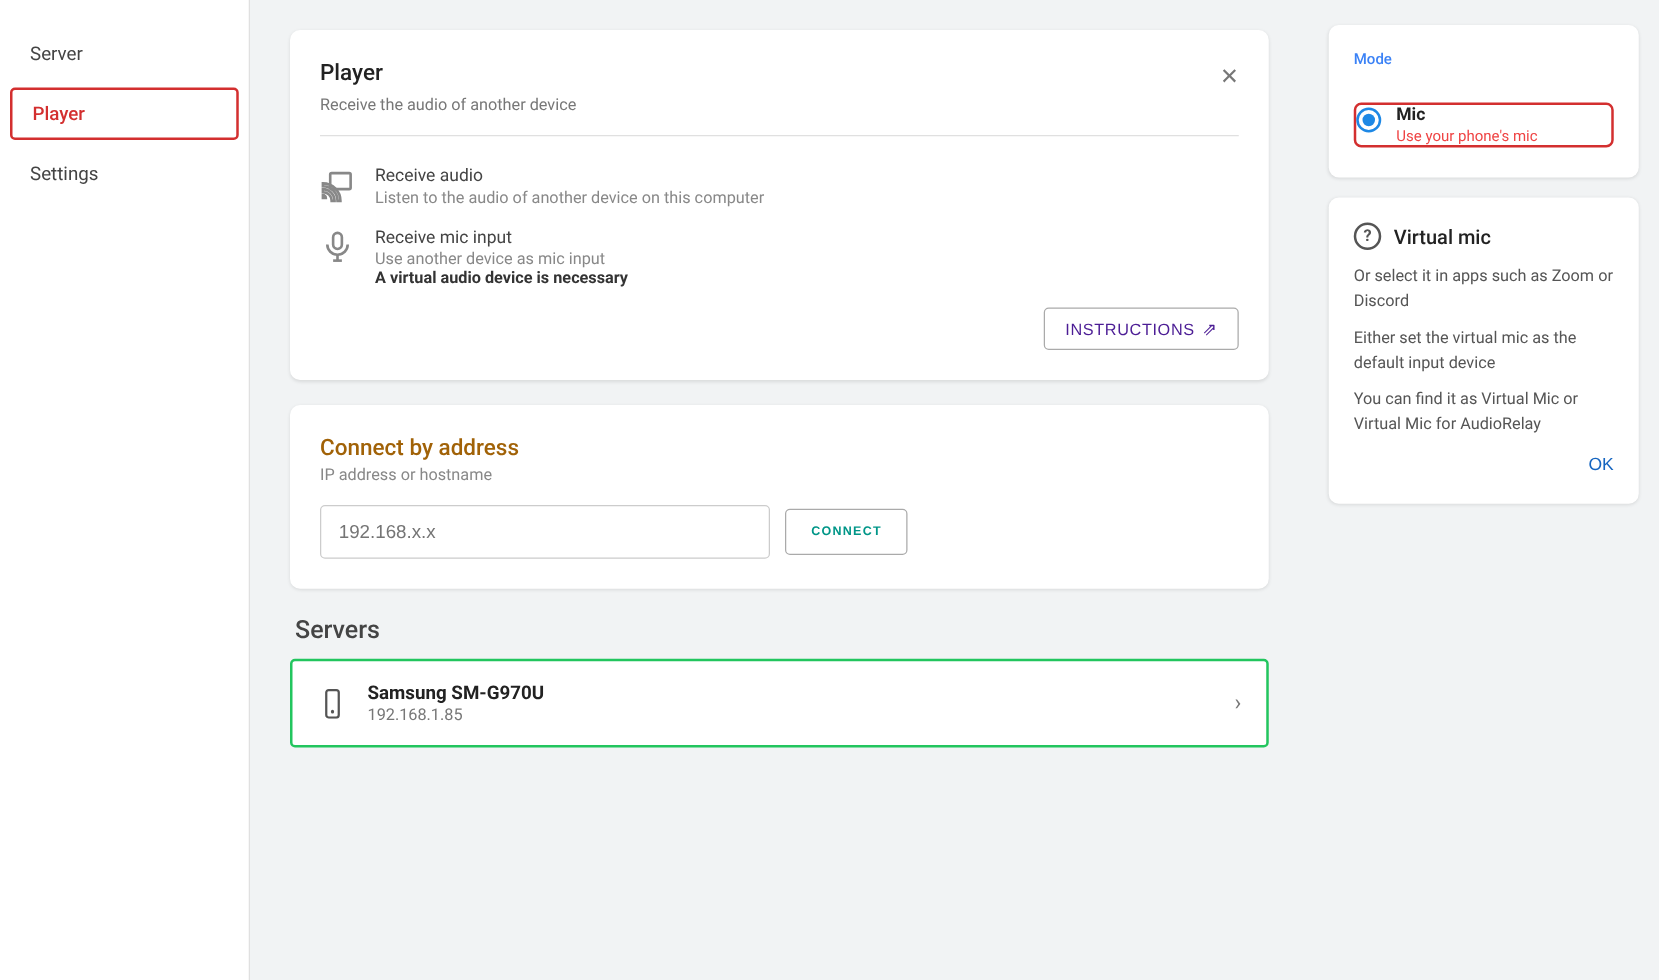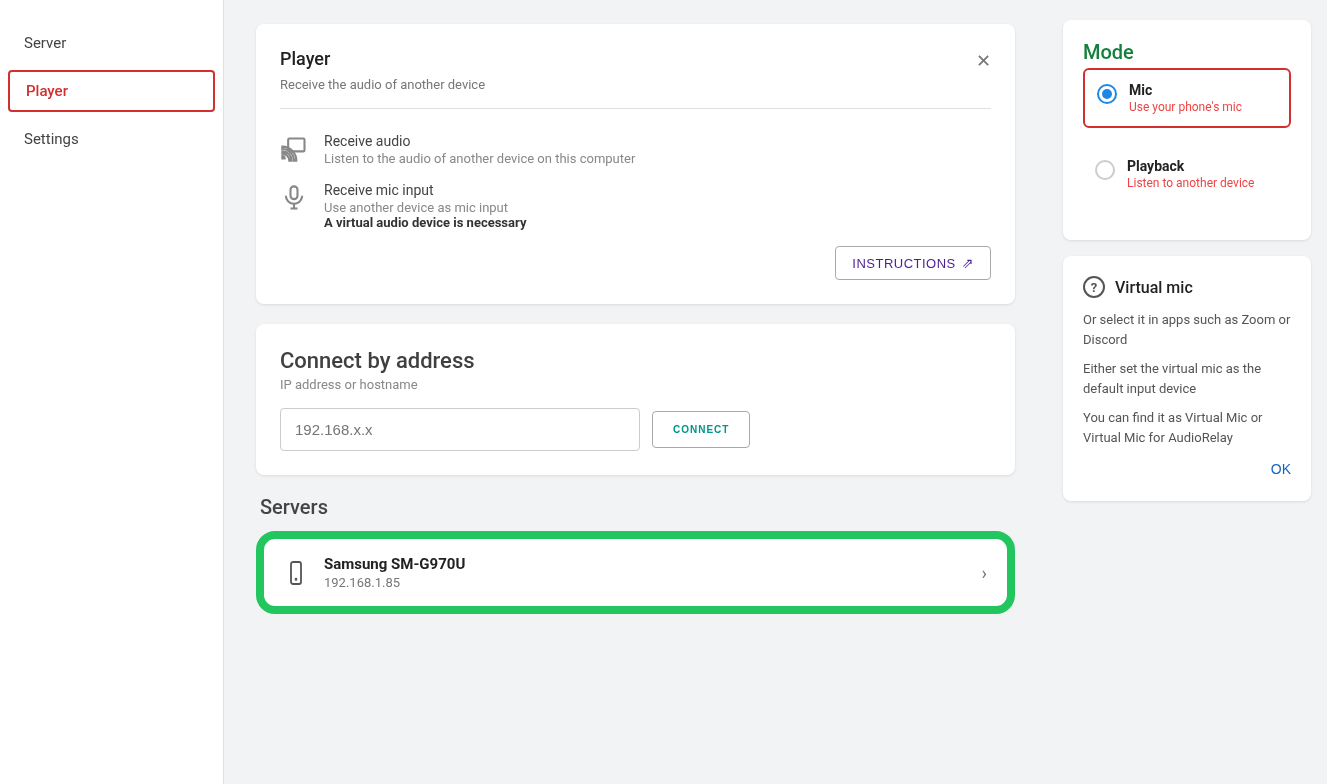--- a/index.html
+++ b/index.html
@@ -9,21 +9,21 @@
       display: flex;
       height: 784px;
       width: 1327px;
       overflow: hidden;
       font-size: 14px;
       color: #333;
     }
 
     
     .sidebar {
-      width: 224px;
+      width: 200px;
       background: #fff;
       padding: 20px 0;
       display: flex;
       flex-direction: column;
       border-right: 1px solid #e0e0e0;
     }
     .sidebar-item {
       padding: 14px 24px;
       cursor: pointer;
       font-size: 15px;
@@ -115,23 +115,23 @@
       border-radius: 4px;
       cursor: pointer;
       font-size: 13px;
       font-weight: 500;
       letter-spacing: 0.5px;
       margin-top: 8px;
     }
 
     
     .connect-section-title {
-      font-size: 22px;
-      font-weight: 500;
-      color: #404040;
+      font-size: 18px;
+      font-weight: 500;
+      color: #a16207;
       margin-bottom: 4px;
     }
     .connect-section-subtitle {
       font-size: 13px;
       color: #888;
       margin-bottom: 16px;
     }
     .connect-row {
       display: flex;
       gap: 12px;
@@ -166,22 +166,22 @@
       font-weight: 500;
       color: #444;
       margin-bottom: 12px;
       padding: 0 4px;
     }
     .server-item {
       display: flex;
       align-items: center;
       gap: 16px;
       background: #fff;
-      border: 8px solid #22c55e;
-      border-radius: 19px;
+      border: 2px solid #22c55e;
+      border-radius: 4px;
       padding: 16px 20px;
       cursor: pointer;
     }
     .server-icon {
       color: #555;
       width: 24px;
       height: 24px;
     }
     .server-info {
       flex: 1;
@@ -211,35 +211,34 @@
     }
 
     .panel-card {
       background: #fff;
       border-radius: 8px;
       padding: 20px;
       box-shadow: 0 1px 3px rgba(0,0,0,0.1);
     }
 
     .panel-title {
-      font-size: 20px;
-      font-weight: 500;
-      color: #15803d;
-      margin-bottom: 4px;
+      font-size: 12px;
+      font-weight: 500;
+      color: #3b82f6;
+      margin-bottom: 28px;
     }
 
     
     .mode-option {
       display: flex;
       align-items: flex-start;
       gap: 12px;
-      padding: 12px;
       border-radius: 6px;
       cursor: pointer;
-      margin-bottom: 18px;
+      margin-bottom: 4px;
     }
     .mode-option.selected {
       border: 2px solid #d32f2f;
     }
     .radio-circle {
       width: 20px;
       height: 20px;
       border-radius: 50%;
       border: 2px solid #ccc;
       margin-top: 2px;
@@ -419,27 +418,20 @@
     <div class="panel-title">Mode</div>
 
     <div class="mode-option selected">
       <div class="radio-circle checked"></div>
       <div class="mode-option-info">
         <div class="mode-name">Mic</div>
         <div class="mode-desc">Use your phone's mic</div>
       </div>
     </div>
 
-    <div class="mode-option">
-      <div class="radio-circle"></div>
-      <div class="mode-option-info">
-        <div class="mode-name">Playback</div>
-        <div class="mode-desc">Listen to another device</div>
-      </div>
-    </div>
   </div>
 
   <div class="panel-card">
     <div class="virtual-mic-header">
       <div class="help-icon">?</div>
       <div class="virtual-mic-title">Virtual mic</div>
     </div>
     <p class="virtual-mic-text">Or select it in apps such as Zoom or Discord</p>
     <p class="virtual-mic-text">Either set the virtual mic as the default input device</p>
     <p class="virtual-mic-text">You can find it as Virtual Mic or Virtual Mic for AudioRelay</p>

